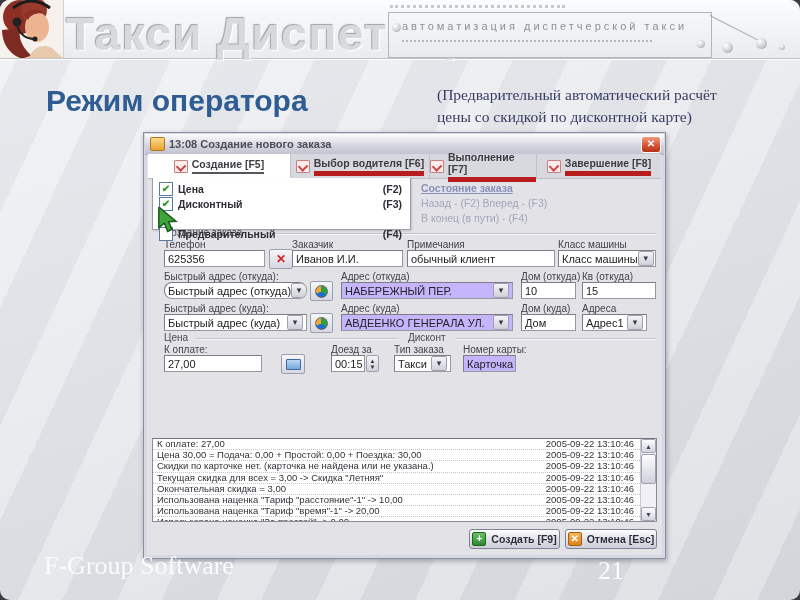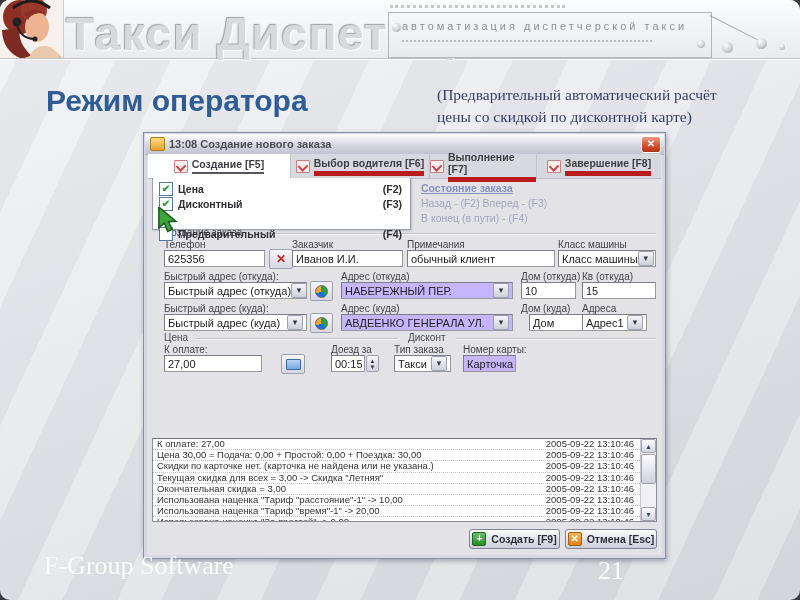--- a/index.html
+++ b/index.html
@@ -238,21 +238,21 @@
     <div class="fld" style="left:263px;top:117px;width:148px;">
         <span>обычный клиент</span>
       </div>
     <div class="flabel" style="left:414px;top:106px;">Класс машины</div>
     <div class="fld combo" style="left:414px;top:117px;width:98px;">
       <span>Класс машины</span>
       <span class="arrowbtn"></span>
     </div>
 
     <div class="flabel" style="left:20px;top:138px;">Быстрый адрес (откуда):</div>
-    <div class="fld combo" style="left:20px;top:149px;width:143px;">
+    <div class="fld combo" style="left:20px;top:149px;width:143px;border-radius:8px;">
       <span>Быстрый адрес (откуда)</span>
       <span class="arrowbtn"></span>
     </div>
     <div class="toolbtn" style="left:166px;top:148px;width:21px;">
         <span class="pieicon"></span>
       </div>
     <div class="flabel" style="left:197px;top:138px;">Адрес (откуда)</div>
     <div class="fld combo yellow" style="left:197px;top:149px;width:172px;">
       <span>НАБЕРЕЖНЫЙ ПЕР.</span>
       <span class="arrowbtn"></span>
@@ -273,21 +273,21 @@
     </div>
     <div class="toolbtn" style="left:166px;top:180px;width:21px;">
         <span class="pieicon"></span>
       </div>
     <div class="flabel" style="left:197px;top:170px;">Адрес (куда)</div>
     <div class="fld combo yellow" style="left:197px;top:181px;width:172px;">
       <span>АВДЕЕНКО ГЕНЕРАЛА УЛ.</span>
       <span class="arrowbtn"></span>
     </div>
     <div class="flabel" style="left:377px;top:170px;">Дом (куда)</div>
-    <div class="fld" style="left:377px;top:181px;width:55px;margin-left:8px;">
+    <div class="fld" style="left:377px;top:181px;width:55px;">
         <span>Дом</span>
       </div>
     <div class="flabel" style="left:438px;top:170px;">Адреса</div>
     <div class="fld combo" style="left:438px;top:181px;width:65px;">
       <span>Адрес1</span>
       <span class="arrowbtn"></span>
     </div>
 
     <div class="grouplab" style="left:20px;top:199px;">Цена</div>
     <div class="groupline" style="left:52px;top:205px;width:202px;"></div>

